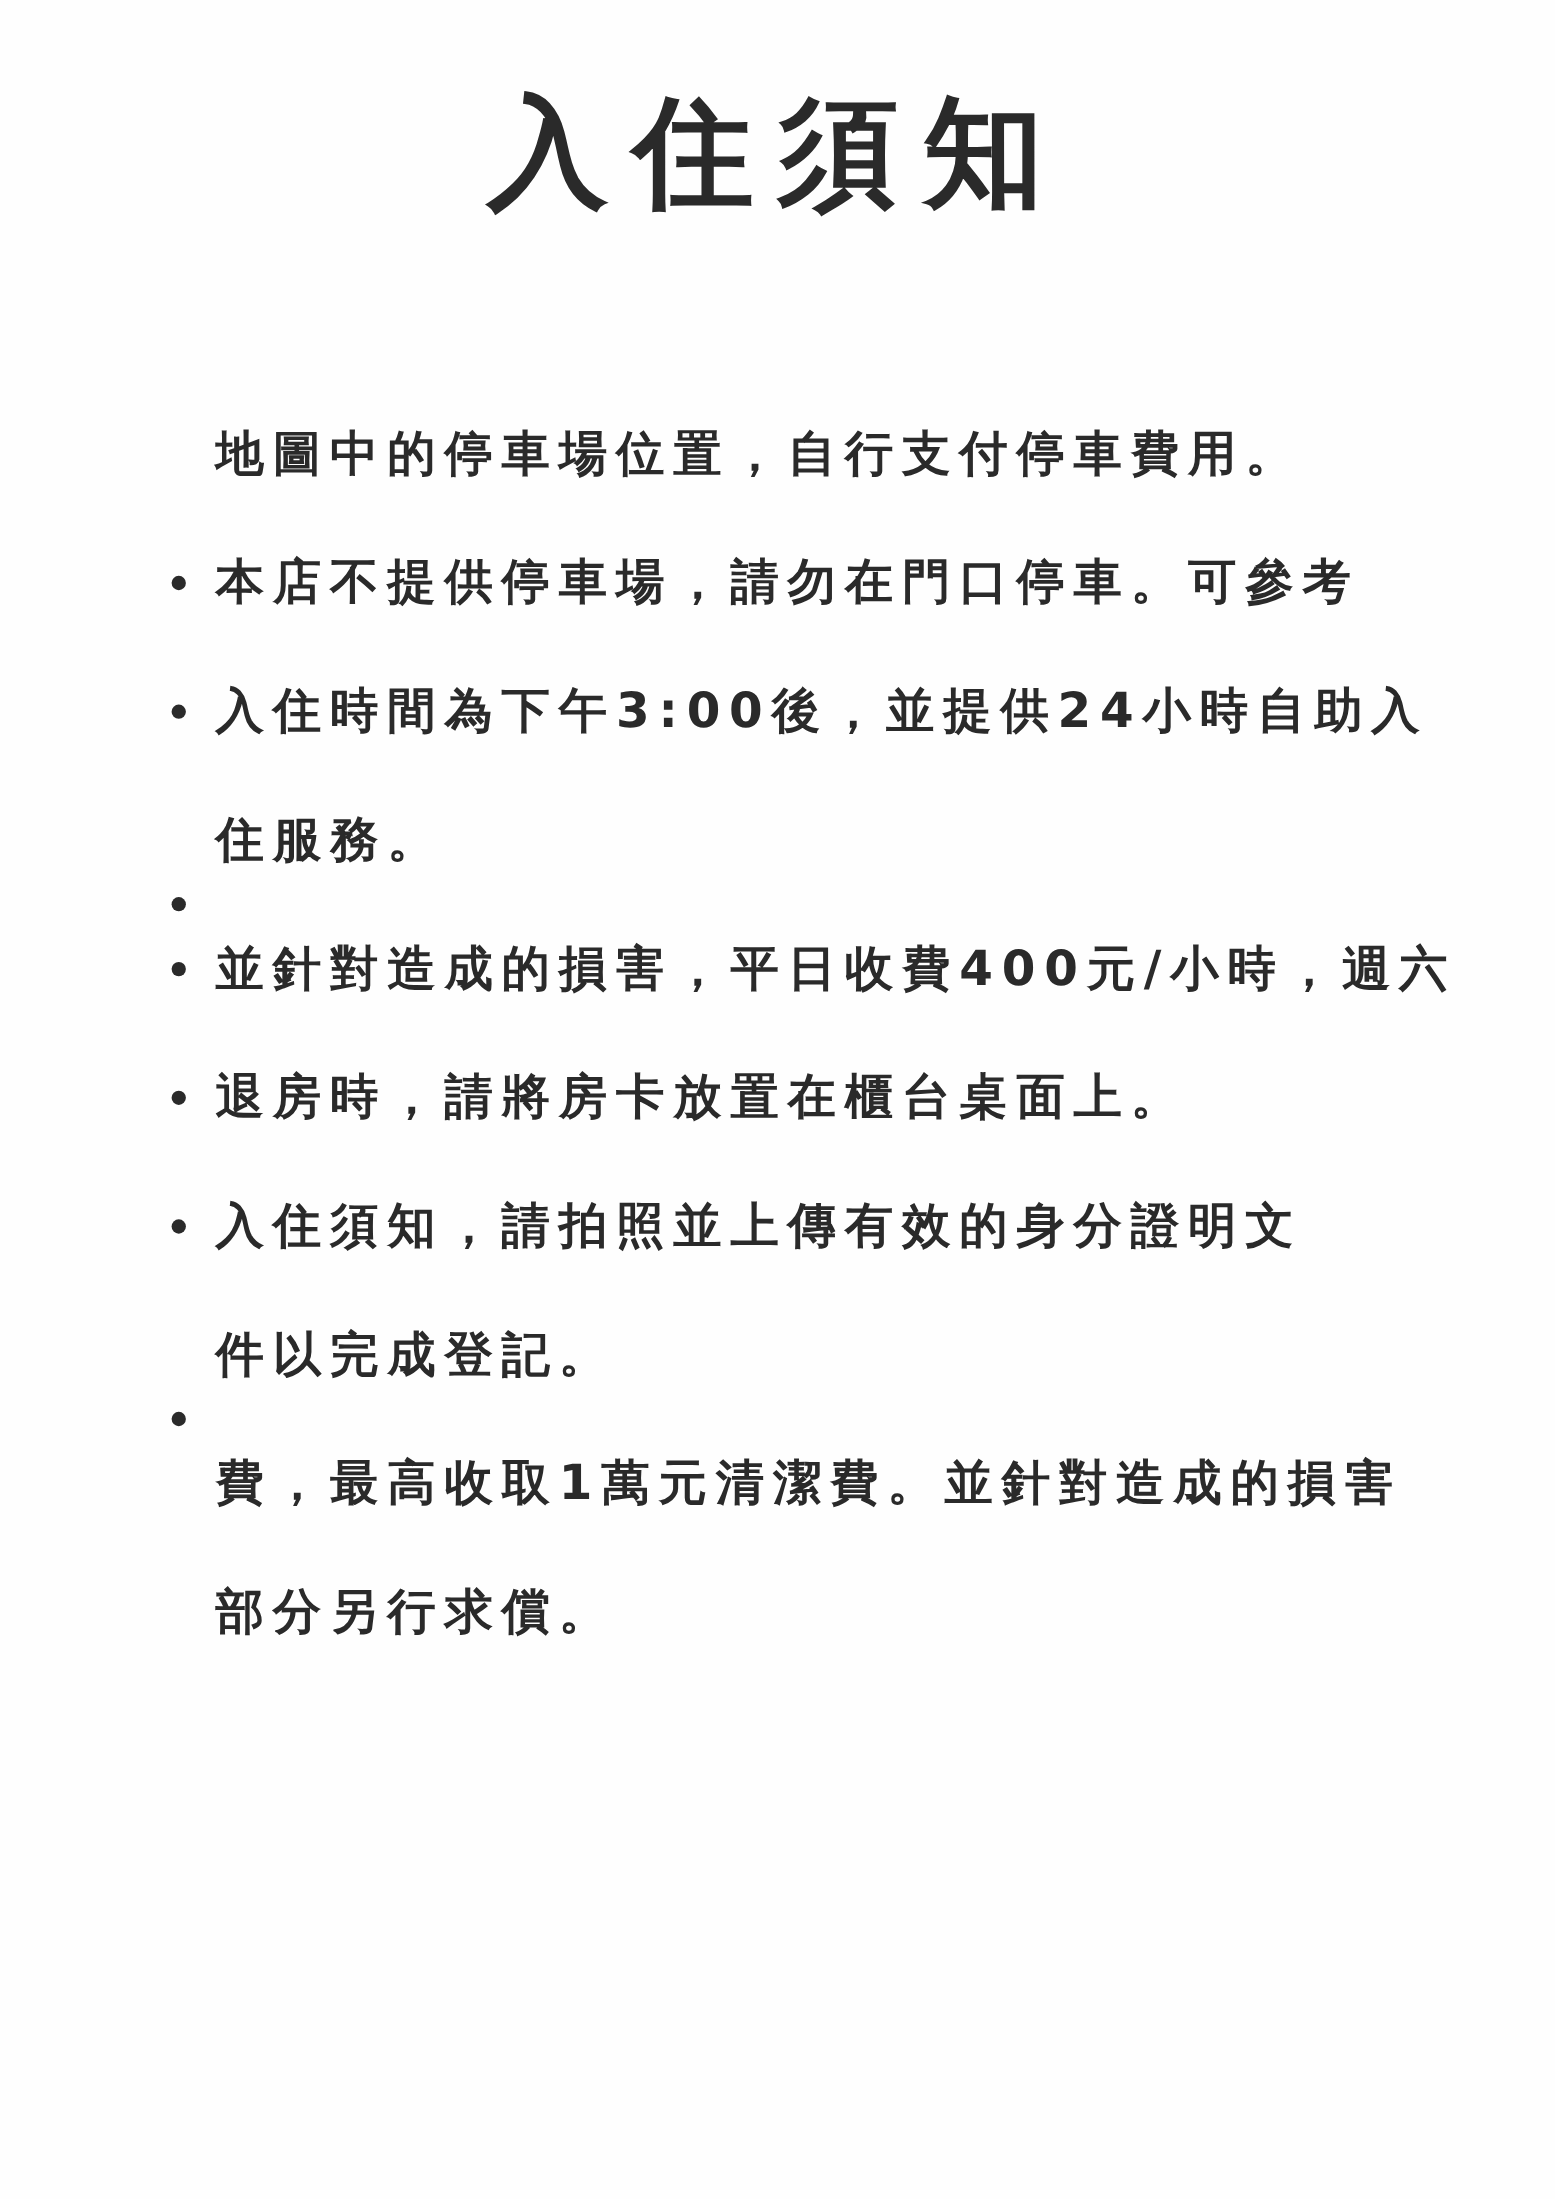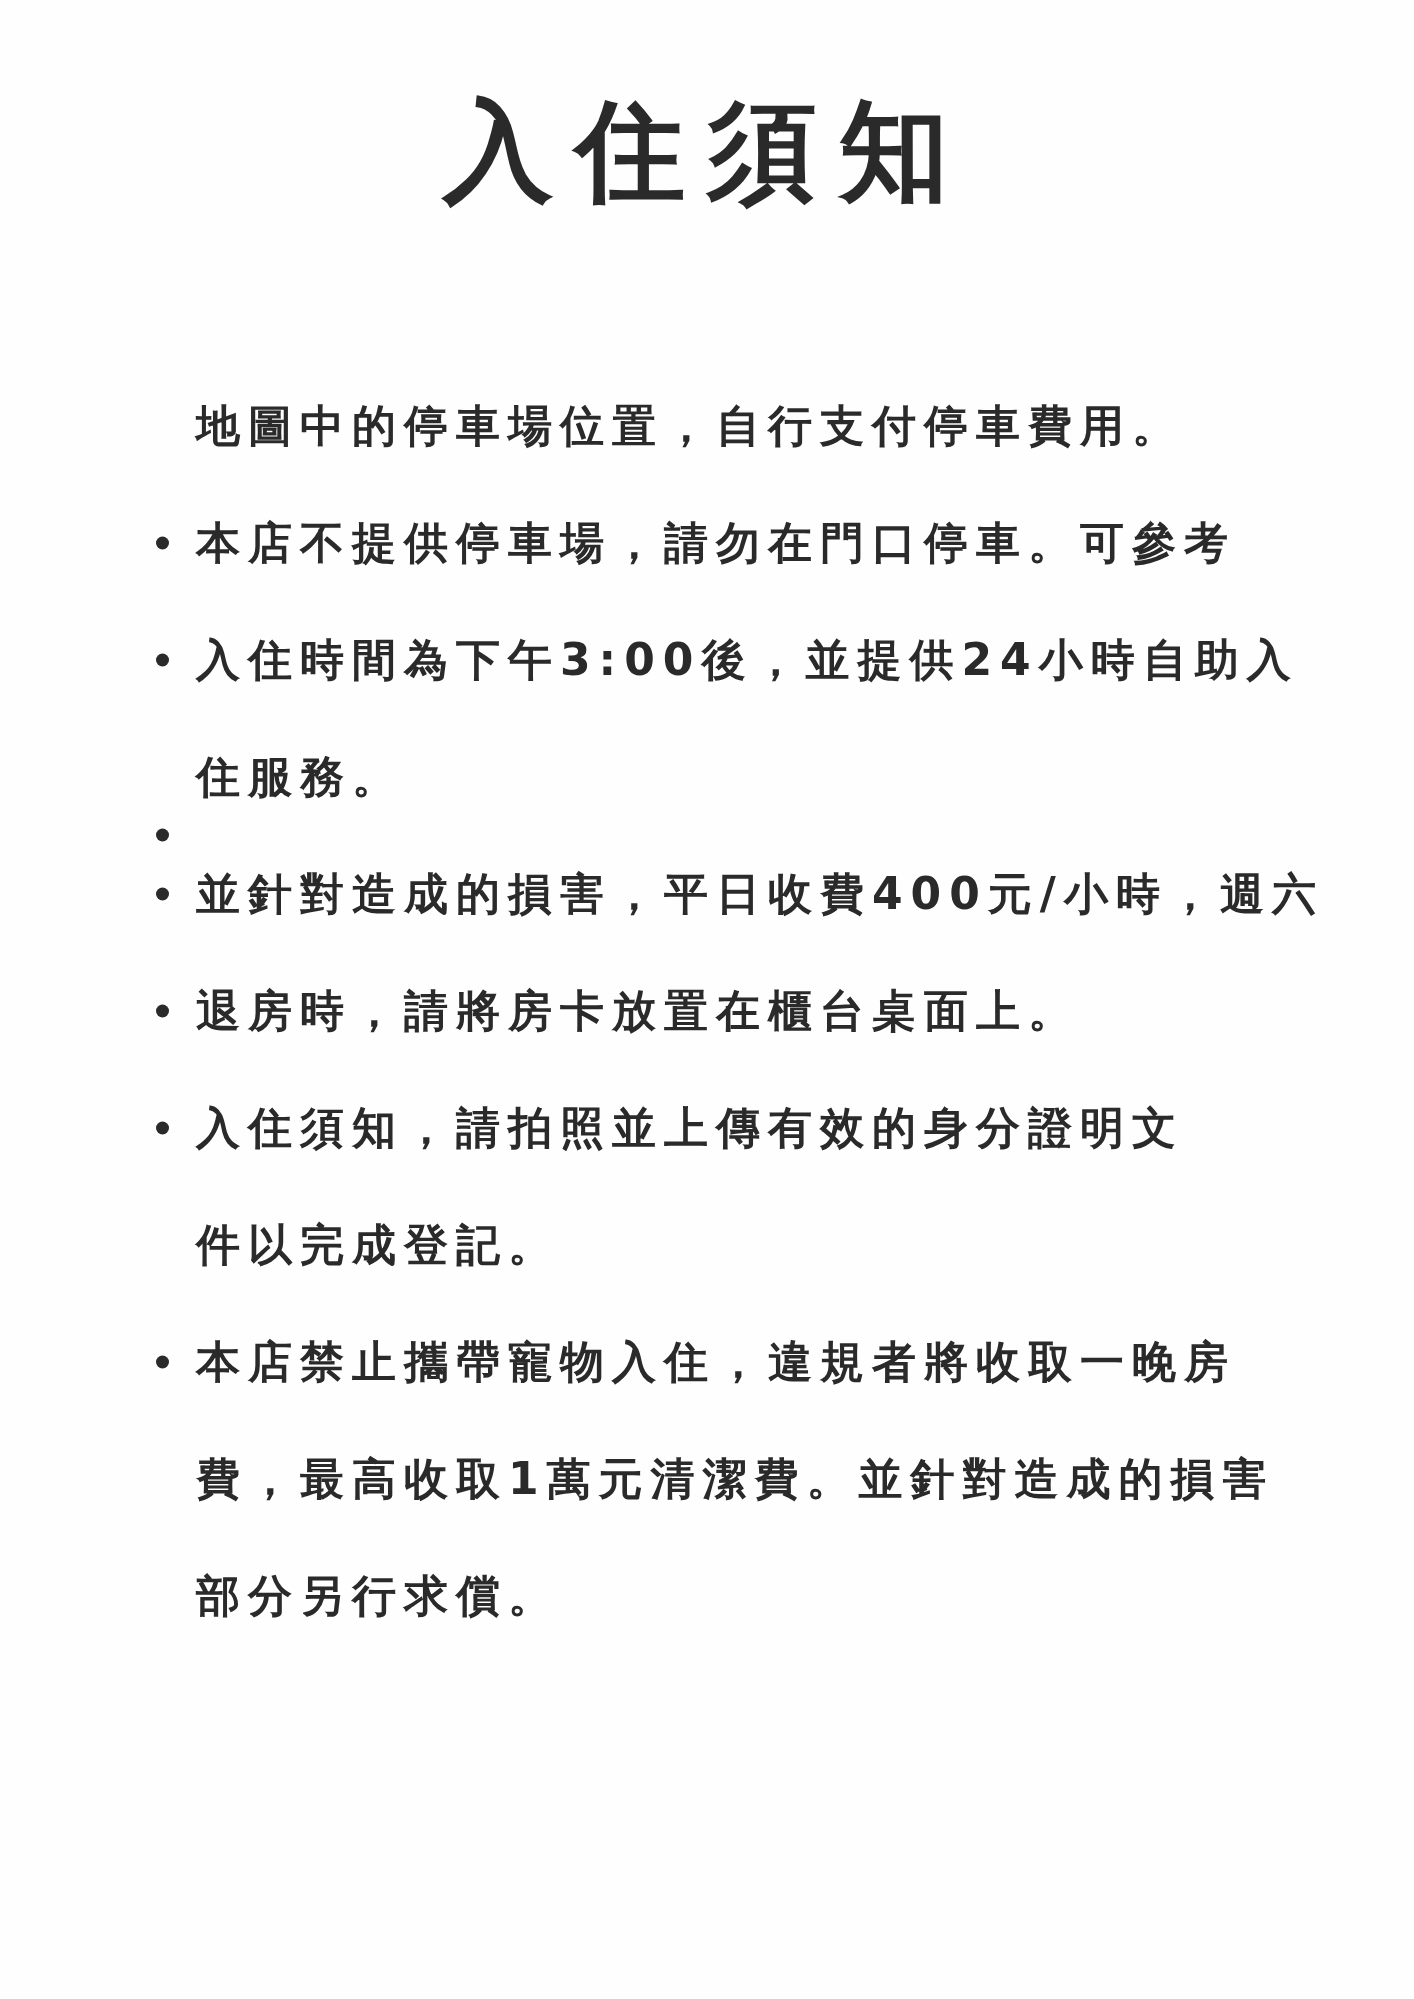--- a/index.html
+++ b/index.html
@@ -13,21 +13,21 @@
     height: 1999px;
     margin: 0 auto;
     background: #fefefe;
     color: #2a2a2a;
     font-family: "DejaVu Sans", "Liberation Sans", sans-serif;
     font-weight: 700;
     overflow: hidden;
     box-sizing: border-box;
   }
   .title {
-    margin: 13px;
+    margin: 0;
     padding-top: 72px;
     text-align: center;
     font-size: 110px;
     line-height: 1.2;
     letter-spacing: 22px;
     font-weight: 700;
     
   }
   .notice-list {
     list-style: none;
@@ -77,18 +77,18 @@
         <div class="line"><span class="dot"></span><span>並針對造成的損害，平日收費400元/小時，週六</span></div>
       </li>
       <li class="notice-item">
         <div class="line"><span class="dot"></span><span>退房時，請將房卡放置在櫃台桌面上。</span></div>
       </li>
       <li class="notice-item">
         <div class="line"><span class="dot"></span><span>入住須知，請拍照並上傳有效的身分證明文</span></div>
         <div class="line"><span>件以完成登記。</span></div>
       </li>
       <li class="notice-item">
-        <div class="line"><span class="dot"></span><span>本店禁止攜帶寵物入住，違規者將收取一晚房</span></div>
+        <div class="line"><span class="dot"></span></div>
         <div class="line"><span>費，最高收取1萬元清潔費。並針對造成的損害</span></div>
         <div class="line"><span>部分另行求償。</span></div>
       </li>
     </ul>
 </div>
 
 </body></html>

